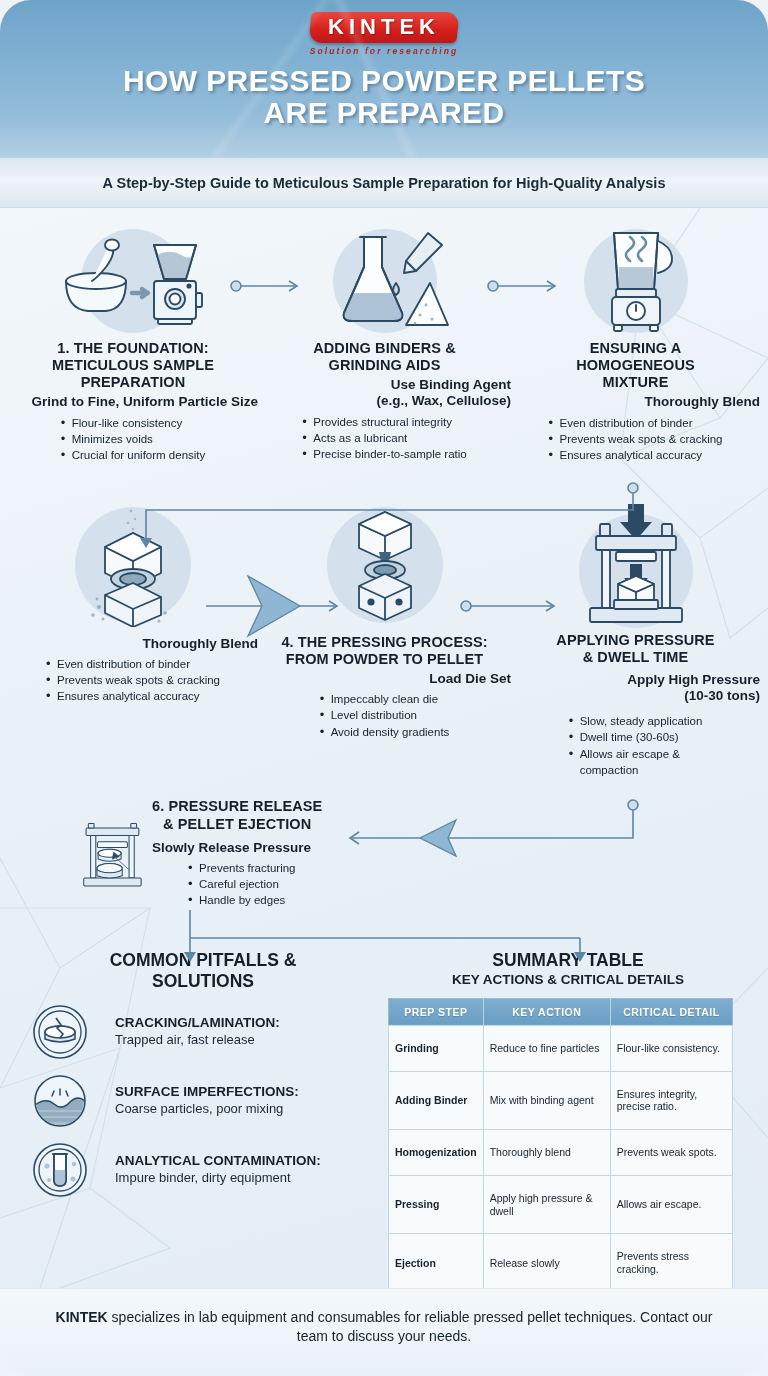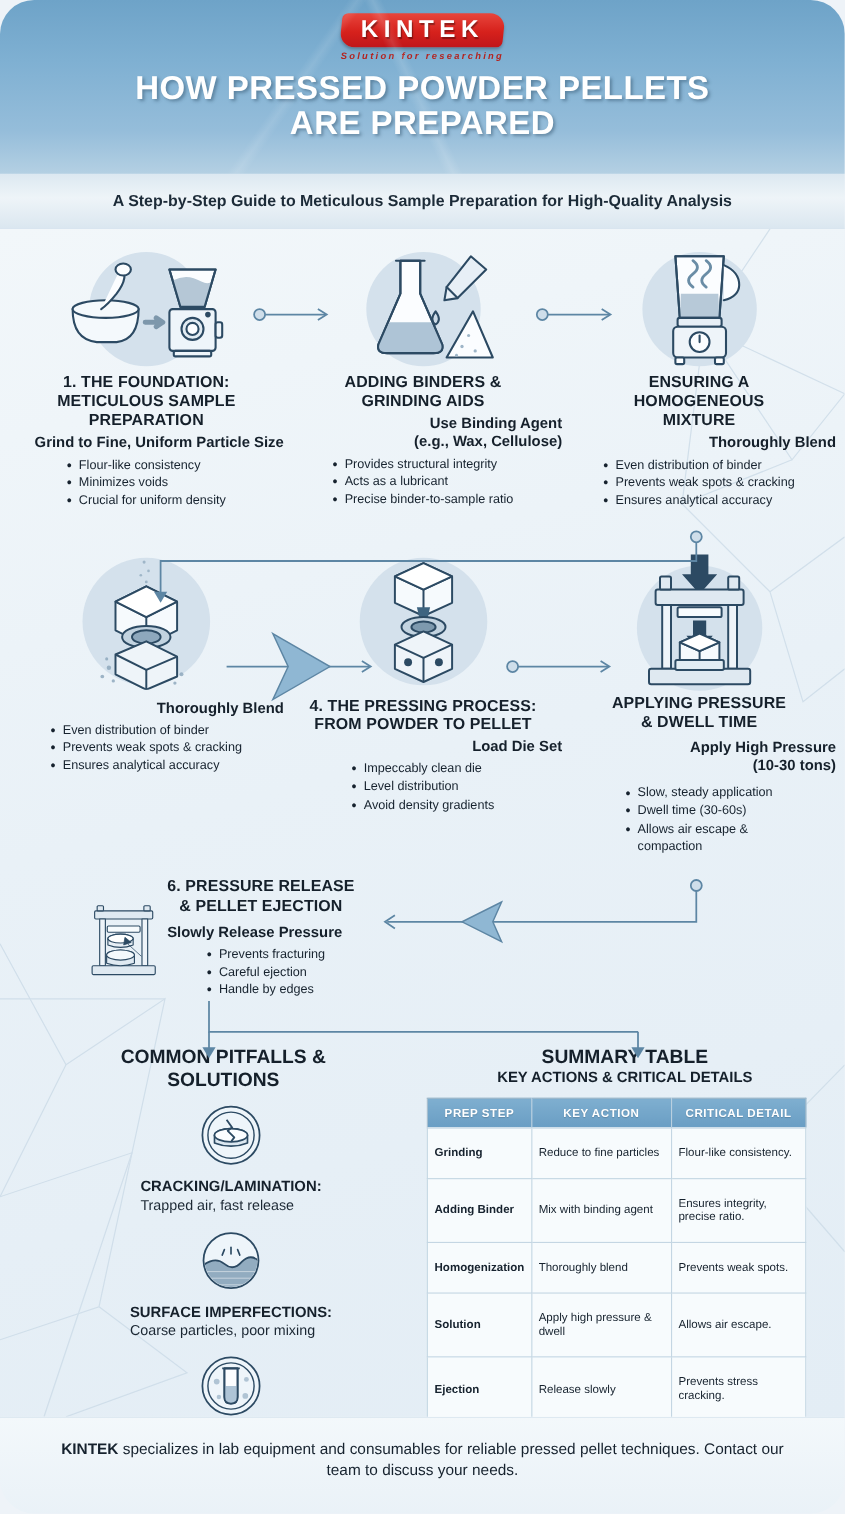--- a/index.html
+++ b/index.html
@@ -92,21 +92,21 @@
   }
 
   
   .conn{ position:absolute; inset:0; z-index:2; pointer-events:none; }
 
   
   .bottom{ display:flex; padding:0 18px; }
   .pitfalls{ width:370px; }
   .sec-h{ text-align:center; font-size:17.5px; font-weight:bold; color:#15202b; line-height:1.16;}
   .sec-sub{ text-align:center; font-size:13.5px; font-weight:bold; color:#15202b; margin-top:1px;}
-  .pit-item{ display:flex; align-items:center; gap:11px; margin-top:13px; padding-left:14px;flex-direction:column;}
+  .pit-item{ display:flex; align-items:center; gap:27px; margin-top:13px; padding-left:14px;}
   .pit-text b{ display:block; font-size:13.5px; font-weight:bold; color:#15202b; line-height:1.2;}
   .pit-text span{ display:block; font-size:13px; color:#1b2733; line-height:1.3; margin-top:1px;}
 
   .summary{ width:360px; }
   table{ border-collapse:collapse; width:345px; margin-top:11px; background:#f4f8fb;
          border:1px solid #9fb8cb; }
   thead th{
     background:linear-gradient(180deg,#7fafd0 0%,#6a9ec4 100%);
     color:#ffffff; font-size:10.5px; font-weight:bold; letter-spacing:.5px;
     padding:7px 4px; text-align:center; border-right:1px solid #b9d0e0;
@@ -576,21 +576,21 @@
                 <td class="c0">Adding Binder</td>
                 <td class="c1">Mix with binding agent</td>
                 <td class="c2">Ensures integrity, precise ratio.</td>
               </tr>
               <tr>
                 <td class="c0">Homogenization</td>
                 <td class="c1">Thoroughly blend</td>
                 <td class="c2">Prevents weak spots.</td>
               </tr>
               <tr>
-                <td class="c0">Solution</td>
+                <td class="c0">Pressing</td>
                 <td class="c1">Apply high pressure &amp; dwell</td>
                 <td class="c2">Allows air escape.</td>
               </tr>
               <tr>
                 <td class="c0">Ejection</td>
                 <td class="c1">Release slowly</td>
                 <td class="c2">Prevents stress cracking.</td>
               </tr>
             </tbody>
           </table>

